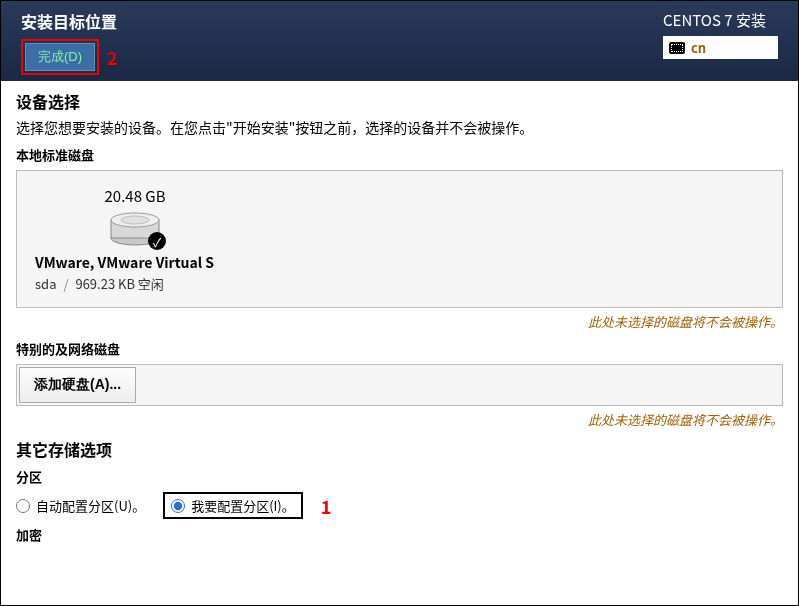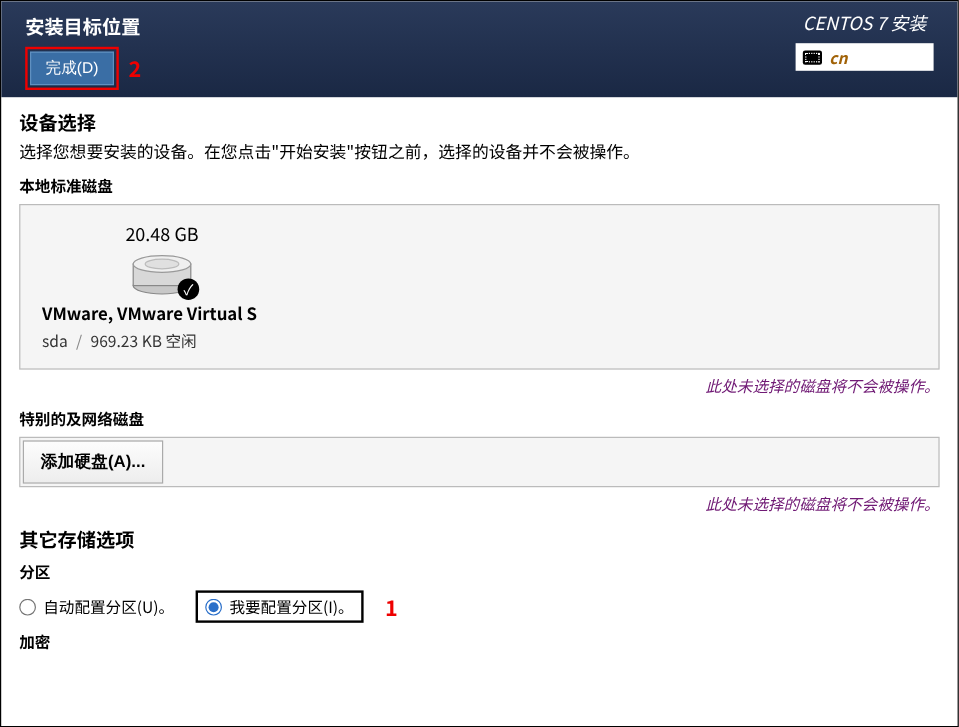--- a/index.html
+++ b/index.html
@@ -1,41 +1,41 @@
 <!DOCTYPE html>
 <html><head>
 <meta charset="utf-8">
 <style>
 * { margin: 0; padding: 0; box-sizing: border-box; }
 body { font-family: "Noto Sans CJK SC", "Microsoft YaHei", sans-serif; font-size: 13px; background: #fff; width: 799px; height: 606px; overflow: hidden; border: 1px solid #000; }
 .header { background: linear-gradient(180deg, #2a3a5a 0%, #1a2844 100%); color: #fff; padding: 8px 20px; display: flex; justify-content: space-between; align-items: flex-start; height: 80px; }
 .header-left { display: flex; flex-direction: column; gap: 6px; }
 .header-title { font-size: 16px; font-weight: bold; }
-.done-btn { background: #3a6ea5; border: 1px solid #6090c0; color: #ffffff; padding: 4px 12px; font-size: 13px; cursor: pointer; width: fit-content; }
+.done-btn { background: #3a6ea5; border: 1px solid #6090c0; color: #86efac; padding: 4px 12px; font-size: 13px; cursor: pointer; width: fit-content; }
 .done-wrap { display: flex; align-items: center; gap: 8px; }
 .done-highlight { border: 2px solid #e00; padding: 2px; }
 .annotation { color: #e00; font-size: 18px; font-weight: bold; }
-.header-right { text-align: center; font-style: italic; }
+.header-right { text-align: left; }
 .distro { font-size: 15px; margin-bottom: 6px; }
 .lang-box { background: #fff; color: #a16207; padding: 2px 6px; display: flex; align-items: center; gap: 6px; width: 115px; }
 .kb-icon { width: 16px; height: 12px; background: #000; border-radius: 2px; position: relative; }
 .kb-icon::after { content: ""; position: absolute; inset: 2px; border: 1px dotted #fff; }
 .content { padding: 8px 15px; }
 .section-title { font-size: 16px; font-weight: bold; margin-bottom: 4px; }
 .section-sub { font-size: 14px; margin-bottom: 8px; }
 .subhead { font-size: 13px; font-weight: bold; margin: 6px 0; }
 .disk-panel { border: 1px solid #bbb; background: #f5f5f5; padding: 14px 18px; margin-bottom: 4px; }
 .disk-item { display: flex; flex-direction: column; width: 200px; }
 .disk-size { font-size: 15px; text-align: center; margin-bottom: 4px; }
 .disk-img { width: 54px; height: 36px; margin: 0 auto 6px; position: relative; }
 .disk-svg { width: 54px; height: 36px; }
 .disk-check { position: absolute; right: -4px; bottom: -4px; width: 18px; height: 18px; background: #000; border-radius: 50%; display: flex; align-items: center; justify-content: center; color: #fff; font-size: 12px; }
 .disk-name { font-size: 14px; font-weight: bold; }
 .disk-free { font-size: 13px; color: #333; margin-top: 2px; }
-.hint { text-align: right; font-size: 13px; font-style: italic; color: #701a75; margin: 2px 0 8px; }
+.hint { text-align: right; font-size: 13px; font-style: italic; color: #a16207; margin: 2px 0 8px; }
 .add-disk-btn { border: 1px solid #aaa; background: linear-gradient(#fdfdfd,#ededed); padding: 8px 14px; font-size: 14px; font-weight: bold; cursor: pointer; }
 .add-disk-panel { border: 1px solid #bbb; background: #f5f5f5; padding: 2px; margin-bottom: 4px; }
 .radio-row { display: flex; align-items: center; gap: 18px; margin: 6px 0; }
 .radio-opt { display: flex; align-items: center; gap: 6px; }
 .radio-opt input[type=radio] { width: 14px; height: 14px; }
 .radio-checked { accent-color: #2a6fc9; }
 .highlight-box { border: 2px solid #000000; padding: 2px 6px; }
 .chk-row { display: flex; align-items: center; gap: 6px; margin: 4px 0 6px 6px; color: #999; }
 .chk-row input { width: 13px; height: 13px; }
 .sep { color: #888; margin: 0 4px; }

